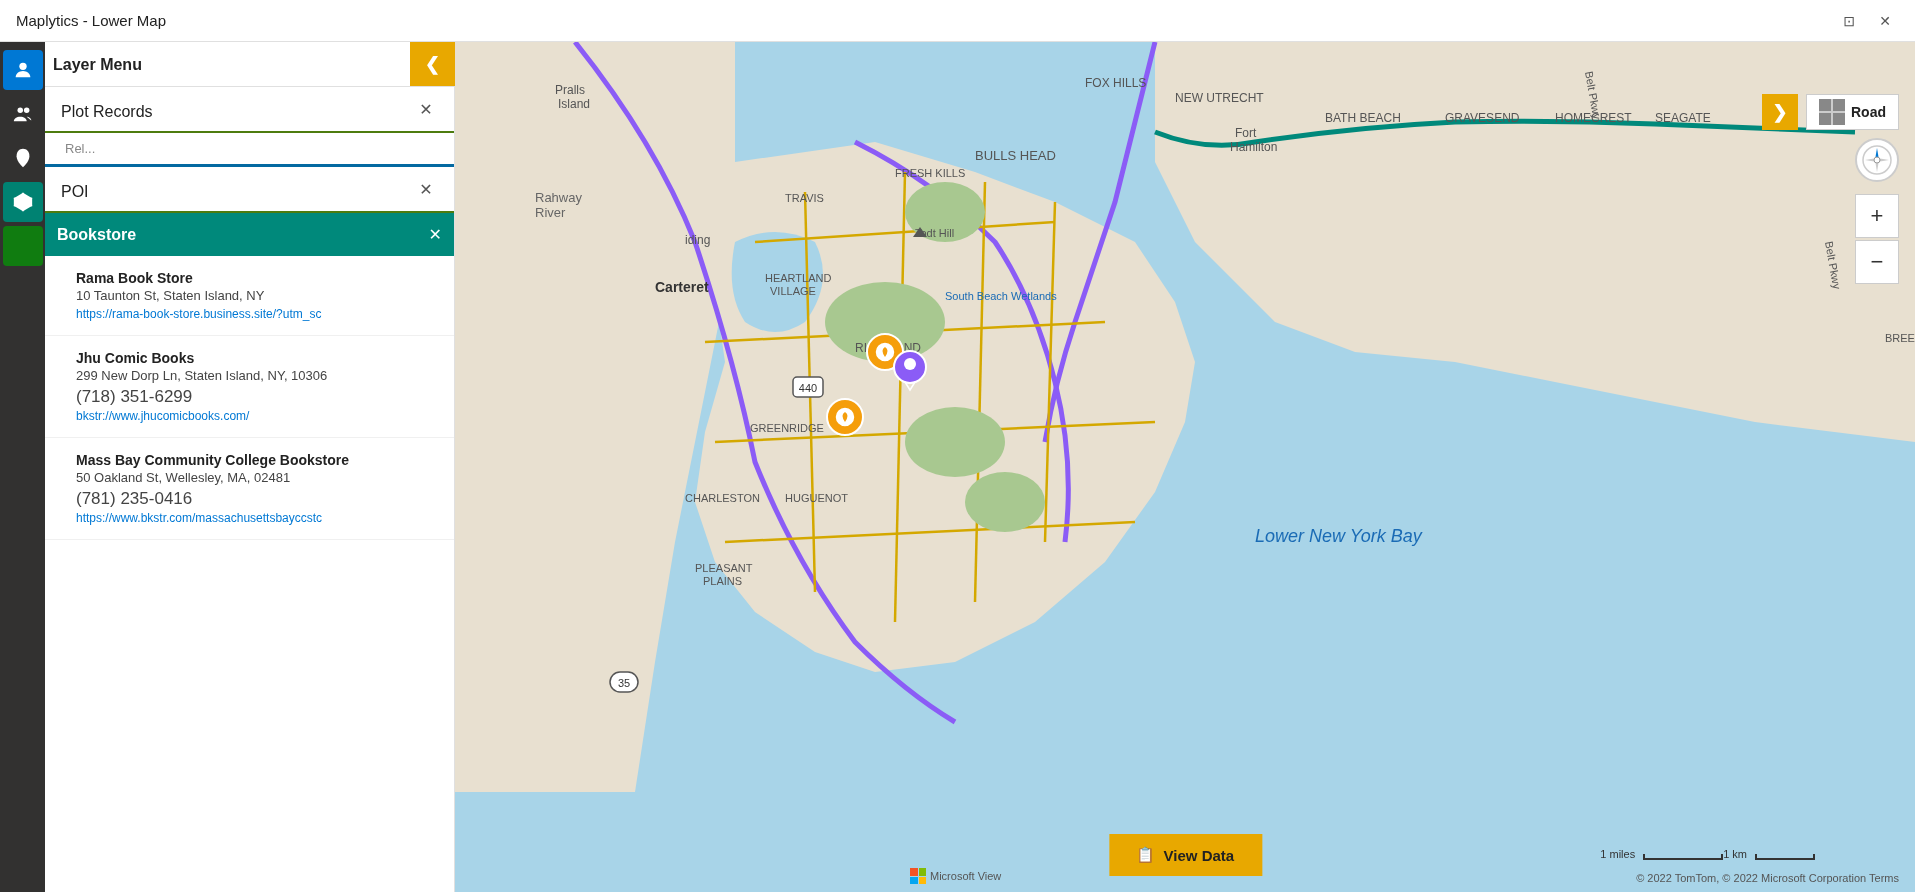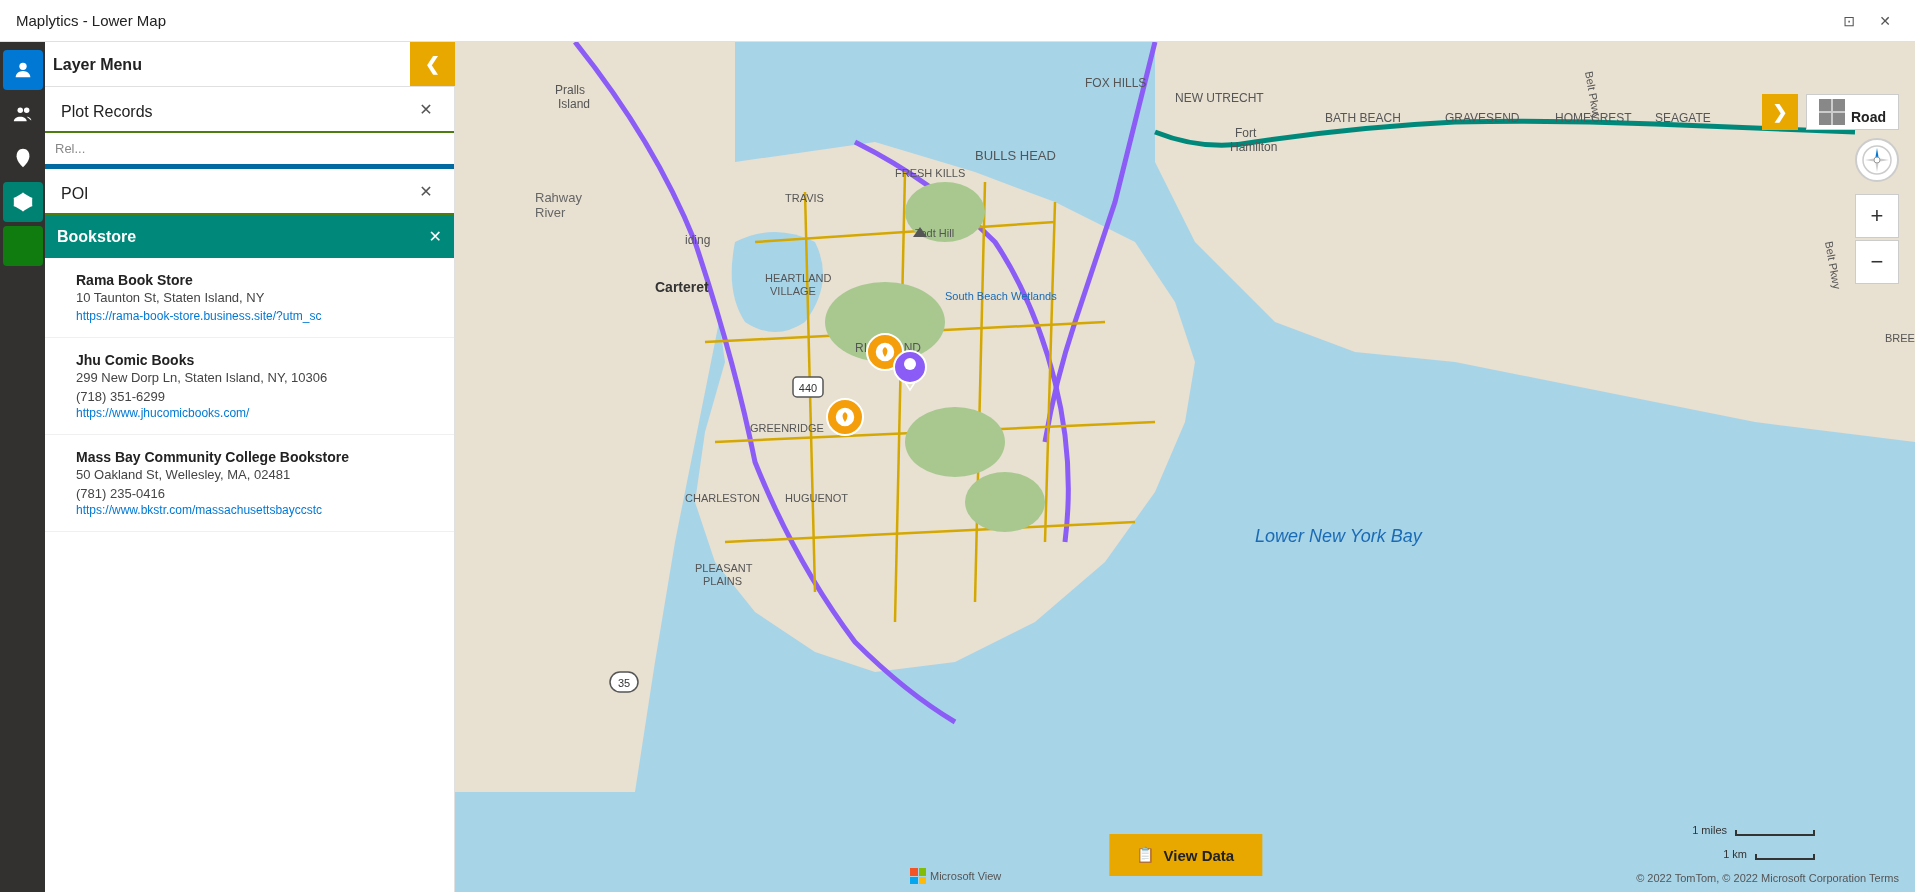--- a/index.html
+++ b/index.html
@@ -73,21 +73,21 @@
       padding: 14px 31px;
       border-bottom: 1px solid #f0f0f0;
     }
     .poi-item .name {
       font-size: 14px; font-weight: 700; color: #222; margin-bottom: 2px;
     }
     .poi-item .address {
       font-size: 13px; color: #444; margin-bottom: 4px;
     }
     .poi-item .phone {
-      font-size: 13px; color: #444; margin-bottom: 2px;
+      font-size: 17px; color: #444; margin-bottom: 2px;
     }
     .poi-item .url {
       font-size: 12px; color: #0078d4; word-break: break-all;
     }
 
     
     #map-area {
       position: absolute; top: 42px; left: 455px; right: 0; bottom: 0;
       background: #d4e8f0; overflow: hidden;
     }
@@ -107,21 +107,21 @@
     #map-controls-top {
       position: absolute; top: 52px; right: 16px;
       display: flex; align-items: center; gap: 8px; z-index: 60;
     }
     .nav-arrow {
       width: 36px; height: 36px; background: #e8a800;
       display: flex; align-items: center; justify-content: center;
       cursor: pointer; color: #fff; font-size: 18px; font-weight: bold;
     }
     .map-type-btn {
-      display: flex; align-items: flex-end; gap: 6px;
+      display: flex; align-items: center; gap: 6px;
       background: #fff; border: 1px solid #ccc; padding: 4px 12px;
       cursor: pointer; font-size: 14px; font-weight: 600; color: #222;
       height: 36px;
     }
     .map-type-icon {
       width: 26px; height: 26px; background: #ccc;
       display: grid; grid-template-columns: 1fr 1fr; gap: 2px;
     }
     .map-type-icon div { background: #888; }
 
@@ -155,21 +155,21 @@
 
     
     #map-attribution {
       position: absolute; bottom: 8px; right: 16px;
       font-size: 11px; color: #555; z-index: 60; text-align: left;
     }
 
     
     #scale-bar {
       position: absolute; bottom: 32px; right: 100px;
-      z-index: 60; display: flex; flex-direction: column; align-items: flex-end;
+      z-index: 60; display: flex; flex-direction: row; align-items: flex-end;
     }
     .scale-line {
       display: flex; align-items: flex-end; gap: 8px; font-size: 11px; color: #333;
     }
     .scale-indicator {
       width: 80px; height: 6px; border: 2px solid #333; border-top: none;
     }
 
     
     #bing-logo {
@@ -182,21 +182,21 @@
       display: grid; grid-template-columns: 1fr 1fr; grid-template-rows: 1fr 1fr;
       gap: 1px;
     }
     .ms-flag div:nth-child(1) { background: #f35325; }
     .ms-flag div:nth-child(2) { background: #81bc06; }
     .ms-flag div:nth-child(3) { background: #05a6f0; }
     .ms-flag div:nth-child(4) { background: #ffba08; }
 
     
     .partial-text {
-      padding: 8px 10px; font-size: 13px; color: #666; border-bottom: 5px solid #0369a1;
+      padding: 8px 20px; font-size: 13px; color: #666; border-bottom: 3px solid #0369a1;
     }
   </style>
 </head>
 <body>
 
 <div id="title-bar">
   <span class="title">Maplytics - Lower Map</span>
   <div class="win-btns">
     <button class="win-btn">⊡</button>
     <button class="win-btn">✕</button>
@@ -266,21 +266,21 @@
   <div class="poi-item">
     <div class="name">Rama Book Store</div>
     <div class="address">10 Taunton St, Staten Island, NY</div>
     <div class="url">https://rama-book-store.business.site/?utm_sc</div>
   </div>
 
   <div class="poi-item">
     <div class="name">Jhu Comic Books</div>
     <div class="address">299 New Dorp Ln, Staten Island, NY, 10306</div>
     <div class="phone">(718) 351-6299</div>
-    <div class="url">https://www.jhucomicbooks.com/</div>
+    <div class="url">bkstr://www.jhucomicbooks.com/</div>
   </div>
 
   <div class="poi-item">
     <div class="name">Mass Bay Community College Bookstore</div>
     <div class="address">50 Oakland St, Wellesley, MA, 02481</div>
     <div class="phone">(781) 235-0416</div>
     <div class="url">https://www.bkstr.com/massachusettsbayccstc</div>
   </div>
 </div>
 

